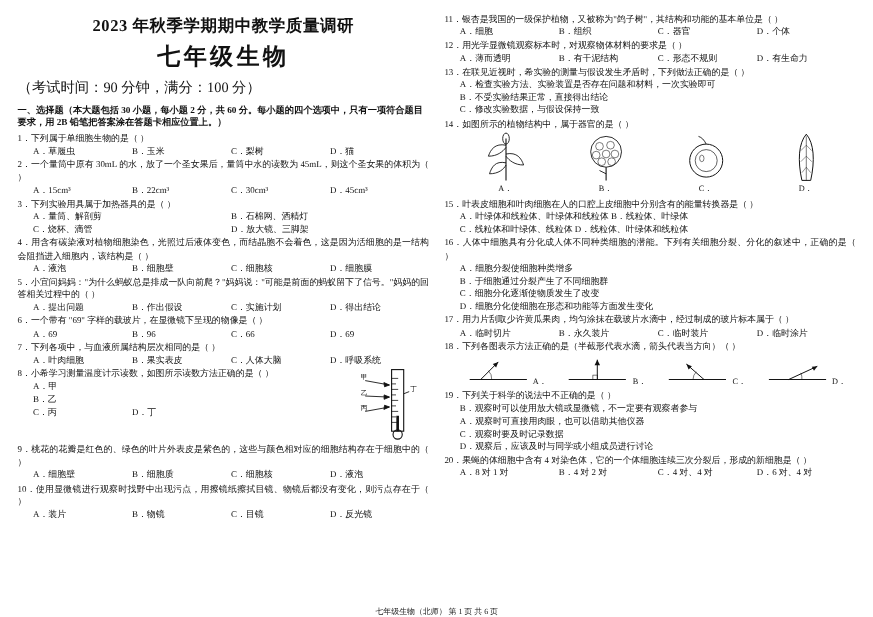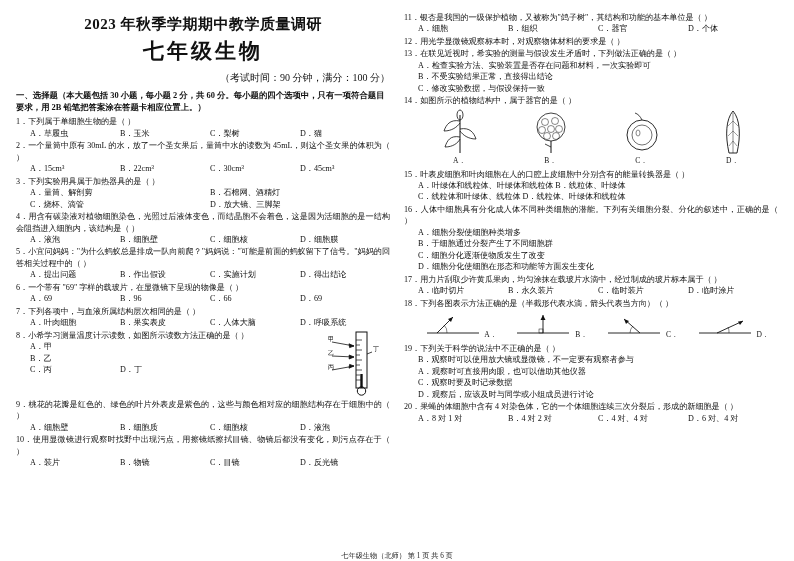--- a/index.html
+++ b/index.html
@@ -36,22 +36,22 @@
     font-family:"Liberation Serif", serif;
   }
   .title-sub{
     text-align:center;
     font-size:21px;
     font-weight:bold;
     letter-spacing:3px;
     margin:2px 0 4px 0;
   }
   .exam-info{
-    text-align:right;
-    font-size:10px;
+    text-align:left;
+    font-size:13px;
     margin:2px 0 5px 0;
   }
   .section-head{
     font-weight:bold;
     font-size:8.4px;
     margin:2px 0 2px 0;
   }
   .q{
     margin:0 0 1px 0;
     text-align:justify;
@@ -266,20 +266,26 @@
         <div class="opts four indent">
           <span>A．细胞</span>
           <span>B．组织</span>
           <span>C．器官</span>
           <span>D．个体</span>
         </div>
       </div>
 
       <div class="q">
         <span>12．</span><span>用光学显微镜观察标本时，对观察物体材料的要求是（    ）</span>
+        <div class="opts four indent">
+          <span>A．薄而透明</span>
+          <span>B．有干泥结构</span>
+          <span>C．形态不规则</span>
+          <span>D．有生命力</span>
+        </div>
       </div>
 
       <div class="q">
         <span>13．</span><span>在联见近视时，希实验的测量与假设发生矛盾时，下列做法正确的是（    ）</span>
         <div class="opt-line">A．检查实验方法、实验装置是否存在问题和材料，一次实验即可</div>
         <div class="opt-line">B．不受实验结果正常，直接得出结论</div>
         <div class="opt-line">C．修改实验数据，与假设保持一致</div>
       </div>
 
       <div class="q">

